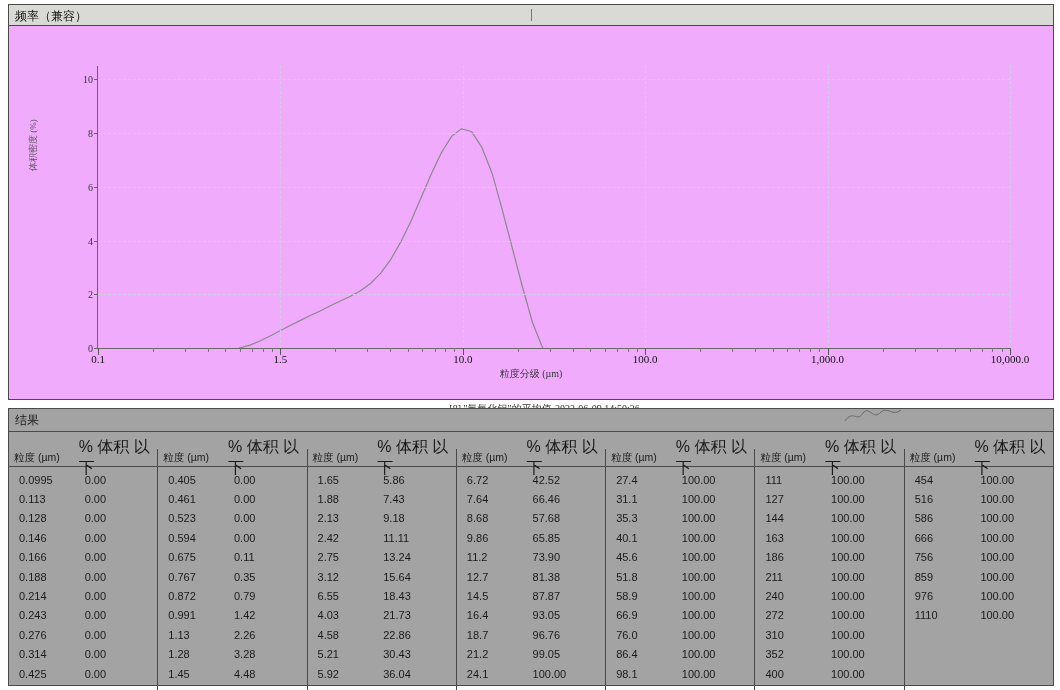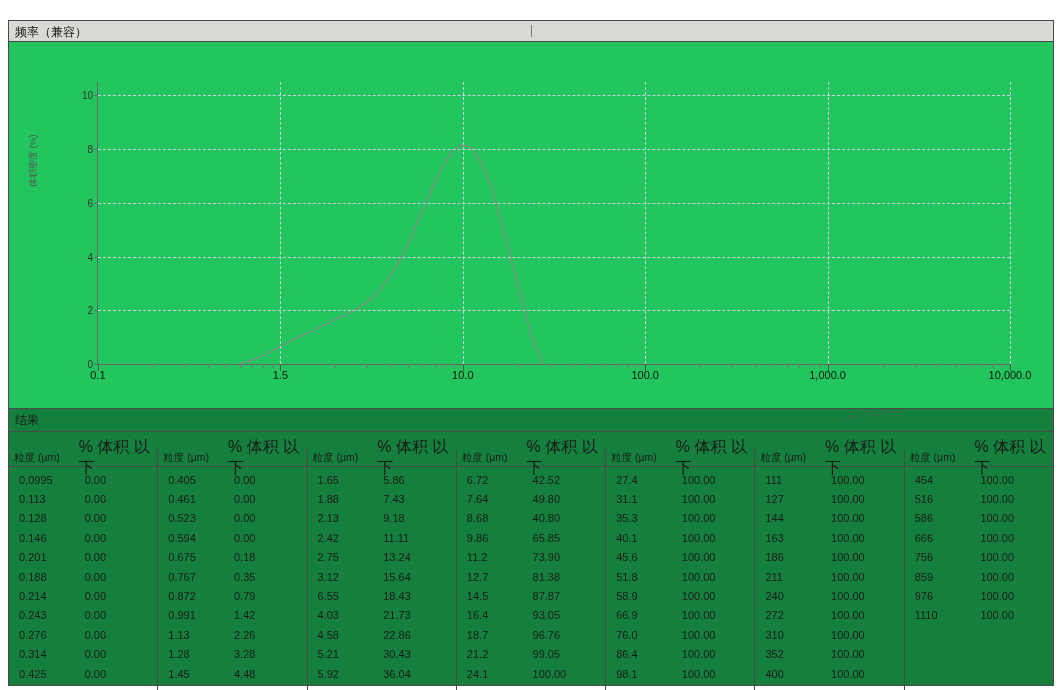--- a/index.html
+++ b/index.html
@@ -1,20 +1,20 @@
 <!DOCTYPE html>
 <html><head>
 <meta charset="utf-8">
 <style>
   html,body{margin:0;padding:0;background:#ffffff;}
   body{width:1060px;height:690px;font-family:"Liberation Sans",sans-serif;color:#1a1a1a;}
   .page{position:relative;width:1060px;height:690px;overflow:hidden;}
 
   
-  .chart-panel{position:absolute;left:8px;top:20px;width:1044px;height:394px;border:1px solid #4a4a4a;background:#22c55e;}
+  .chart-panel{position:absolute;left:8px;top:4px;width:1044px;height:394px;border:1px solid #4a4a4a;background:#f0abfc;font-family:Liberation Serif, serif;}
   .chart-titlebar{position:relative;height:20px;background:#d9d9d6;border-bottom:1px solid #4a4a4a;}
   .chart-title{position:absolute;left:6px;top:3px;font-size:12px;color:#111;}
   .title-handle{position:absolute;left:50%;top:4px;width:1px;height:12px;background:#777;}
 
   .plot-wrap{position:relative;width:100%;height:372px;}
 
   .ylabel{position:absolute;left:18px;top:145px;transform:rotate(-90deg);transform-origin:left top;
           font-size:9px;color:#555;white-space:nowrap;}
   .xlabel{position:absolute;left:0;top:341px;width:100%;text-align:center;font-size:10px;color:#333;}
 
@@ -26,21 +26,21 @@
   .grid-v{position:absolute;top:0;bottom:0;width:0;border-left:1px dashed #cfcfe4;}
   .grid-h{position:absolute;left:0;right:0;height:0;border-top:1px dashed #cfcfe4;}
   .ytick{position:absolute;right:100%;margin-right:5px;font-size:10px;color:#333;transform:translateY(-50%);white-space:nowrap;}
   .ytickmark{position:absolute;right:100%;width:4px;height:0;border-top:1px solid #666;}
   .xtick-label{position:absolute;top:100%;margin-top:5px;font-size:11px;color:#111;transform:translateX(-50%);white-space:nowrap;}
   .xmajor{position:absolute;top:100%;height:7px;width:0;border-left:1px solid #555;}
   .xminor{position:absolute;top:100%;height:4px;width:0;border-left:1px solid #777;}
   .curve{position:absolute;left:0;top:0;width:912px;height:282px;}
 
   
-  .results-panel{position:absolute;left:8px;top:408px;width:1044px;height:276px;border:1px solid #4a4a4a;background:#15803d;}
+  .results-panel{position:absolute;left:8px;top:408px;width:1044px;height:276px;border:1px solid #4a4a4a;background:#a3a3a3;}
   .results-title{font-size:12px;padding:3px 0 2px 6px;border-bottom:1px solid #4a4a4a;}
   .cols{display:flex;height:250px;margin-top:17px;}
   .col{flex:1 1 0;border-right:1px solid #4a4a4a;display:flex;flex-direction:column;}
   .col:last-child{border-right:none;}
   .colhead{display:flex;border-bottom:1px solid #4a4a4a;height:17px;align-items:center;}
   .colhead .h1{width:47%;font-size:10.5px;padding-left:5px;box-sizing:border-box;}
   .colhead .h2{width:53%;font-size:16px;}
   .rows{padding-top:3px;}
   .row{display:flex;height:19.4px;align-items:center;font-size:11px;}
   .row .c1{width:47%;text-align:left;padding-left:10px;box-sizing:border-box;}
@@ -135,20 +135,21 @@
           <div class="xminor" style="left: 784.508px;"></div>
           <div class="xminor" style="left: 816.627px;"></div>
           <div class="xminor" style="left: 839.416px;"></div>
           <div class="xminor" style="left: 857.092px;"></div>
           <div class="xminor" style="left: 871.535px;"></div>
           <div class="xminor" style="left: 883.746px;"></div>
           <div class="xminor" style="left: 894.324px;"></div>
           <div class="xminor" style="left: 903.654px;"></div>
         </div>
 
+      <div class="xlabel">粒度分级 (µm)</div>
       <div class="legend">
         <span class="swatch"></span><span>[8] "氢氧化铝"的平均值-2023-06-09 14:50:36</span>
       </div>
     </div>
   </div>
 
   <div class="results-panel">
     <div class="results-title">结果</div>
     <svg class="scribble" viewBox="0 0 60 18">
       <path d="M2,14 C10,2 14,16 20,6 C26,-2 30,14 38,5 C44,-1 50,10 58,3" fill="none" stroke="#555" stroke-width="1"></path>
@@ -170,21 +171,21 @@
             </div>
             <div class="row">
               <div class="c1">0.128</div>
               <div class="c2">0.00</div>
             </div>
             <div class="row">
               <div class="c1">0.146</div>
               <div class="c2">0.00</div>
             </div>
             <div class="row">
-              <div class="c1">0.201</div>
+              <div class="c1">0.166</div>
               <div class="c2">0.00</div>
             </div>
             <div class="row">
               <div class="c1">0.188</div>
               <div class="c2">0.00</div>
             </div>
             <div class="row">
               <div class="c1">0.214</div>
               <div class="c2">0.00</div>
             </div>
@@ -223,21 +224,21 @@
             <div class="row">
               <div class="c1">0.523</div>
               <div class="c2">0.00</div>
             </div>
             <div class="row">
               <div class="c1">0.594</div>
               <div class="c2">0.00</div>
             </div>
             <div class="row">
               <div class="c1">0.675</div>
-              <div class="c2">0.18</div>
+              <div class="c2">0.11</div>
             </div>
             <div class="row">
               <div class="c1">0.767</div>
               <div class="c2">0.35</div>
             </div>
             <div class="row">
               <div class="c1">0.872</div>
               <div class="c2">0.79</div>
             </div>
             <div class="row">
@@ -315,25 +316,25 @@
             <div class="h1">粒度 (µm)</div>
             <div class="h2">% 体积 以下</div>
           </div>
           <div class="rows">
             <div class="row">
               <div class="c1">6.72</div>
               <div class="c2">42.52</div>
             </div>
             <div class="row">
               <div class="c1">7.64</div>
-              <div class="c2">49.80</div>
+              <div class="c2">66.46</div>
             </div>
             <div class="row">
               <div class="c1">8.68</div>
-              <div class="c2">40.80</div>
+              <div class="c2">57.68</div>
             </div>
             <div class="row">
               <div class="c1">9.86</div>
               <div class="c2">65.85</div>
             </div>
             <div class="row">
               <div class="c1">11.2</div>
               <div class="c2">73.90</div>
             </div>
             <div class="row">

